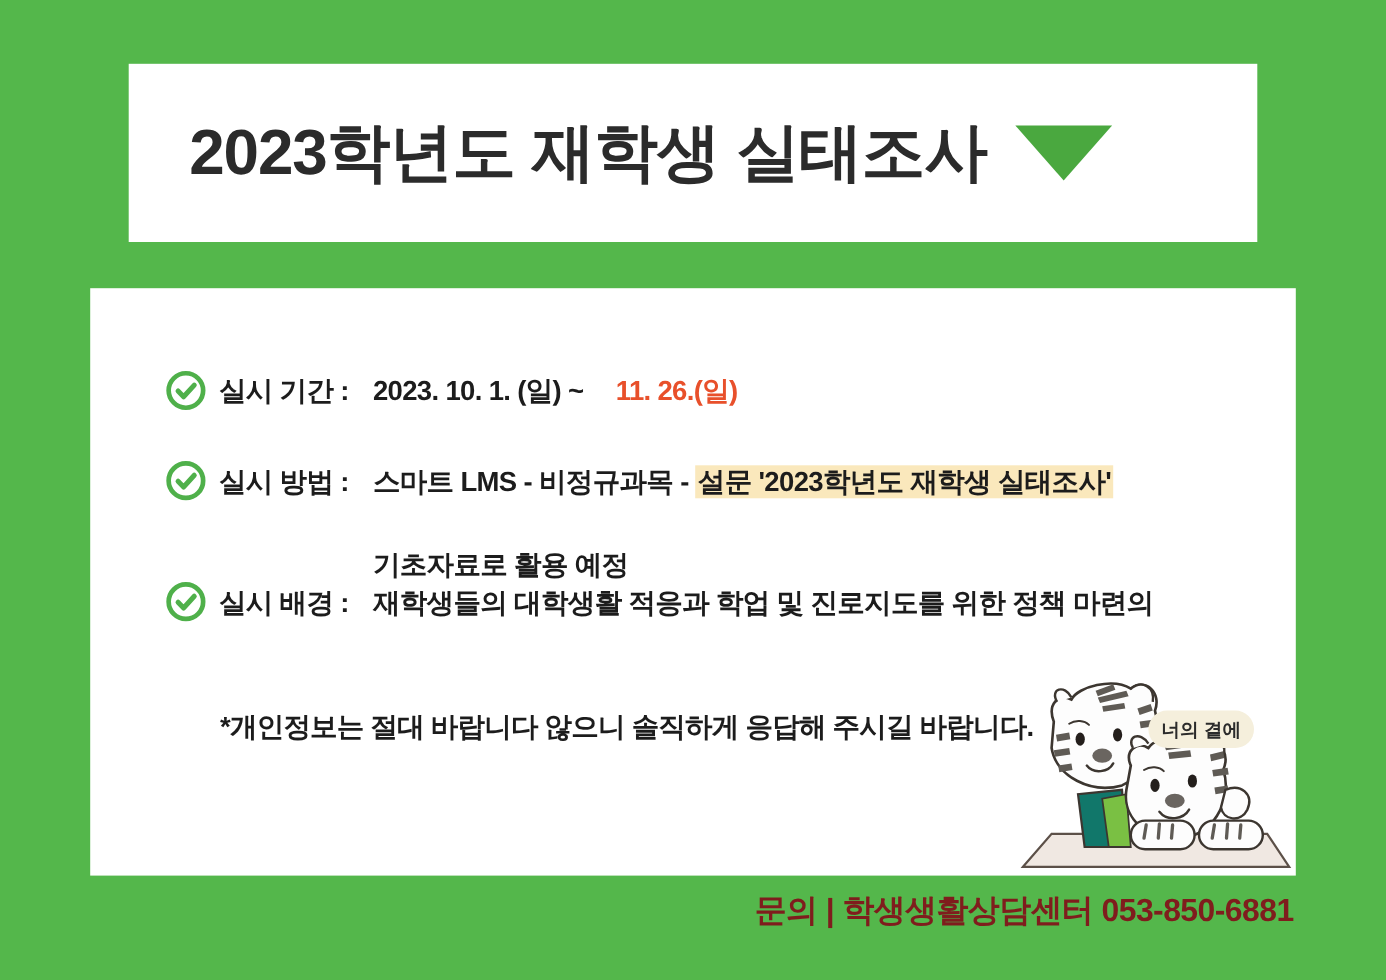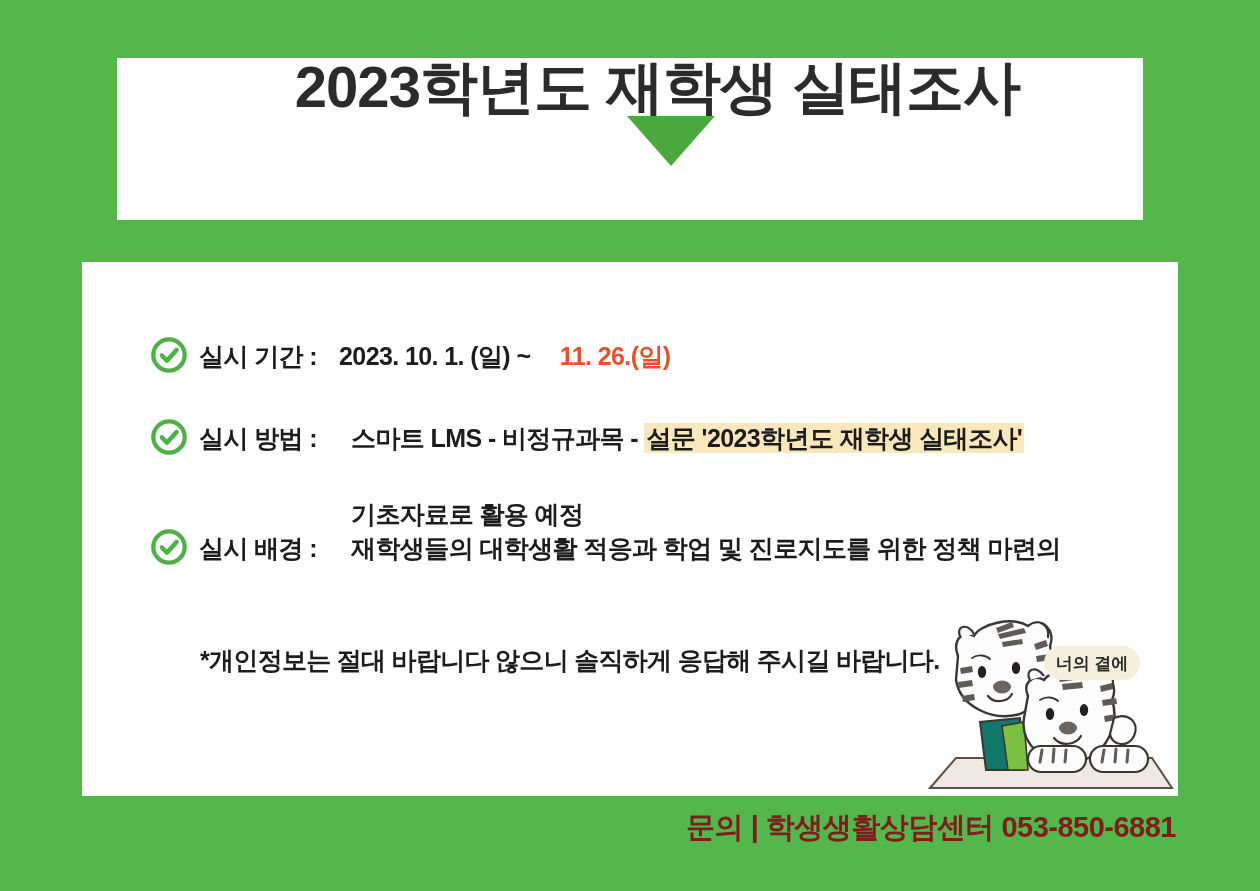--- a/index.html
+++ b/index.html
@@ -21,21 +21,20 @@
     position: absolute;
     left: 117px;
     top: 58px;
     width: 1026px;
     height: 162px;
     background: #ffffff;
     display: flex;
     align-items: center;
     padding-left: 55px;
     box-sizing: border-box;
-    flex-direction: column;
   }
   .title-text {
     font-size: 58px;
     font-weight: 900;
     color: #2b2b2b;
     letter-spacing: -1px;
     line-height: 1;
     white-space: nowrap;
   }
   .title-triangle {
@@ -91,21 +90,21 @@
   }
 
   .row-value {
     font-size: 25px;
     font-weight: 900;
     color: #1c1c1c;
     letter-spacing: -0.6px;
     line-height: 1.35;
     margin-left: 22px;
   }
-  .row-value.wide { margin-left: 34px; }
+  .row-value.wide { margin-left: 22px; }
 
   .accent-red { color: #e8502b; margin-left: 23px; }
 
   .hl {
     background: #fae8bc;
     padding: 1px 2px;
   }
 
   .note {
     position: absolute;

